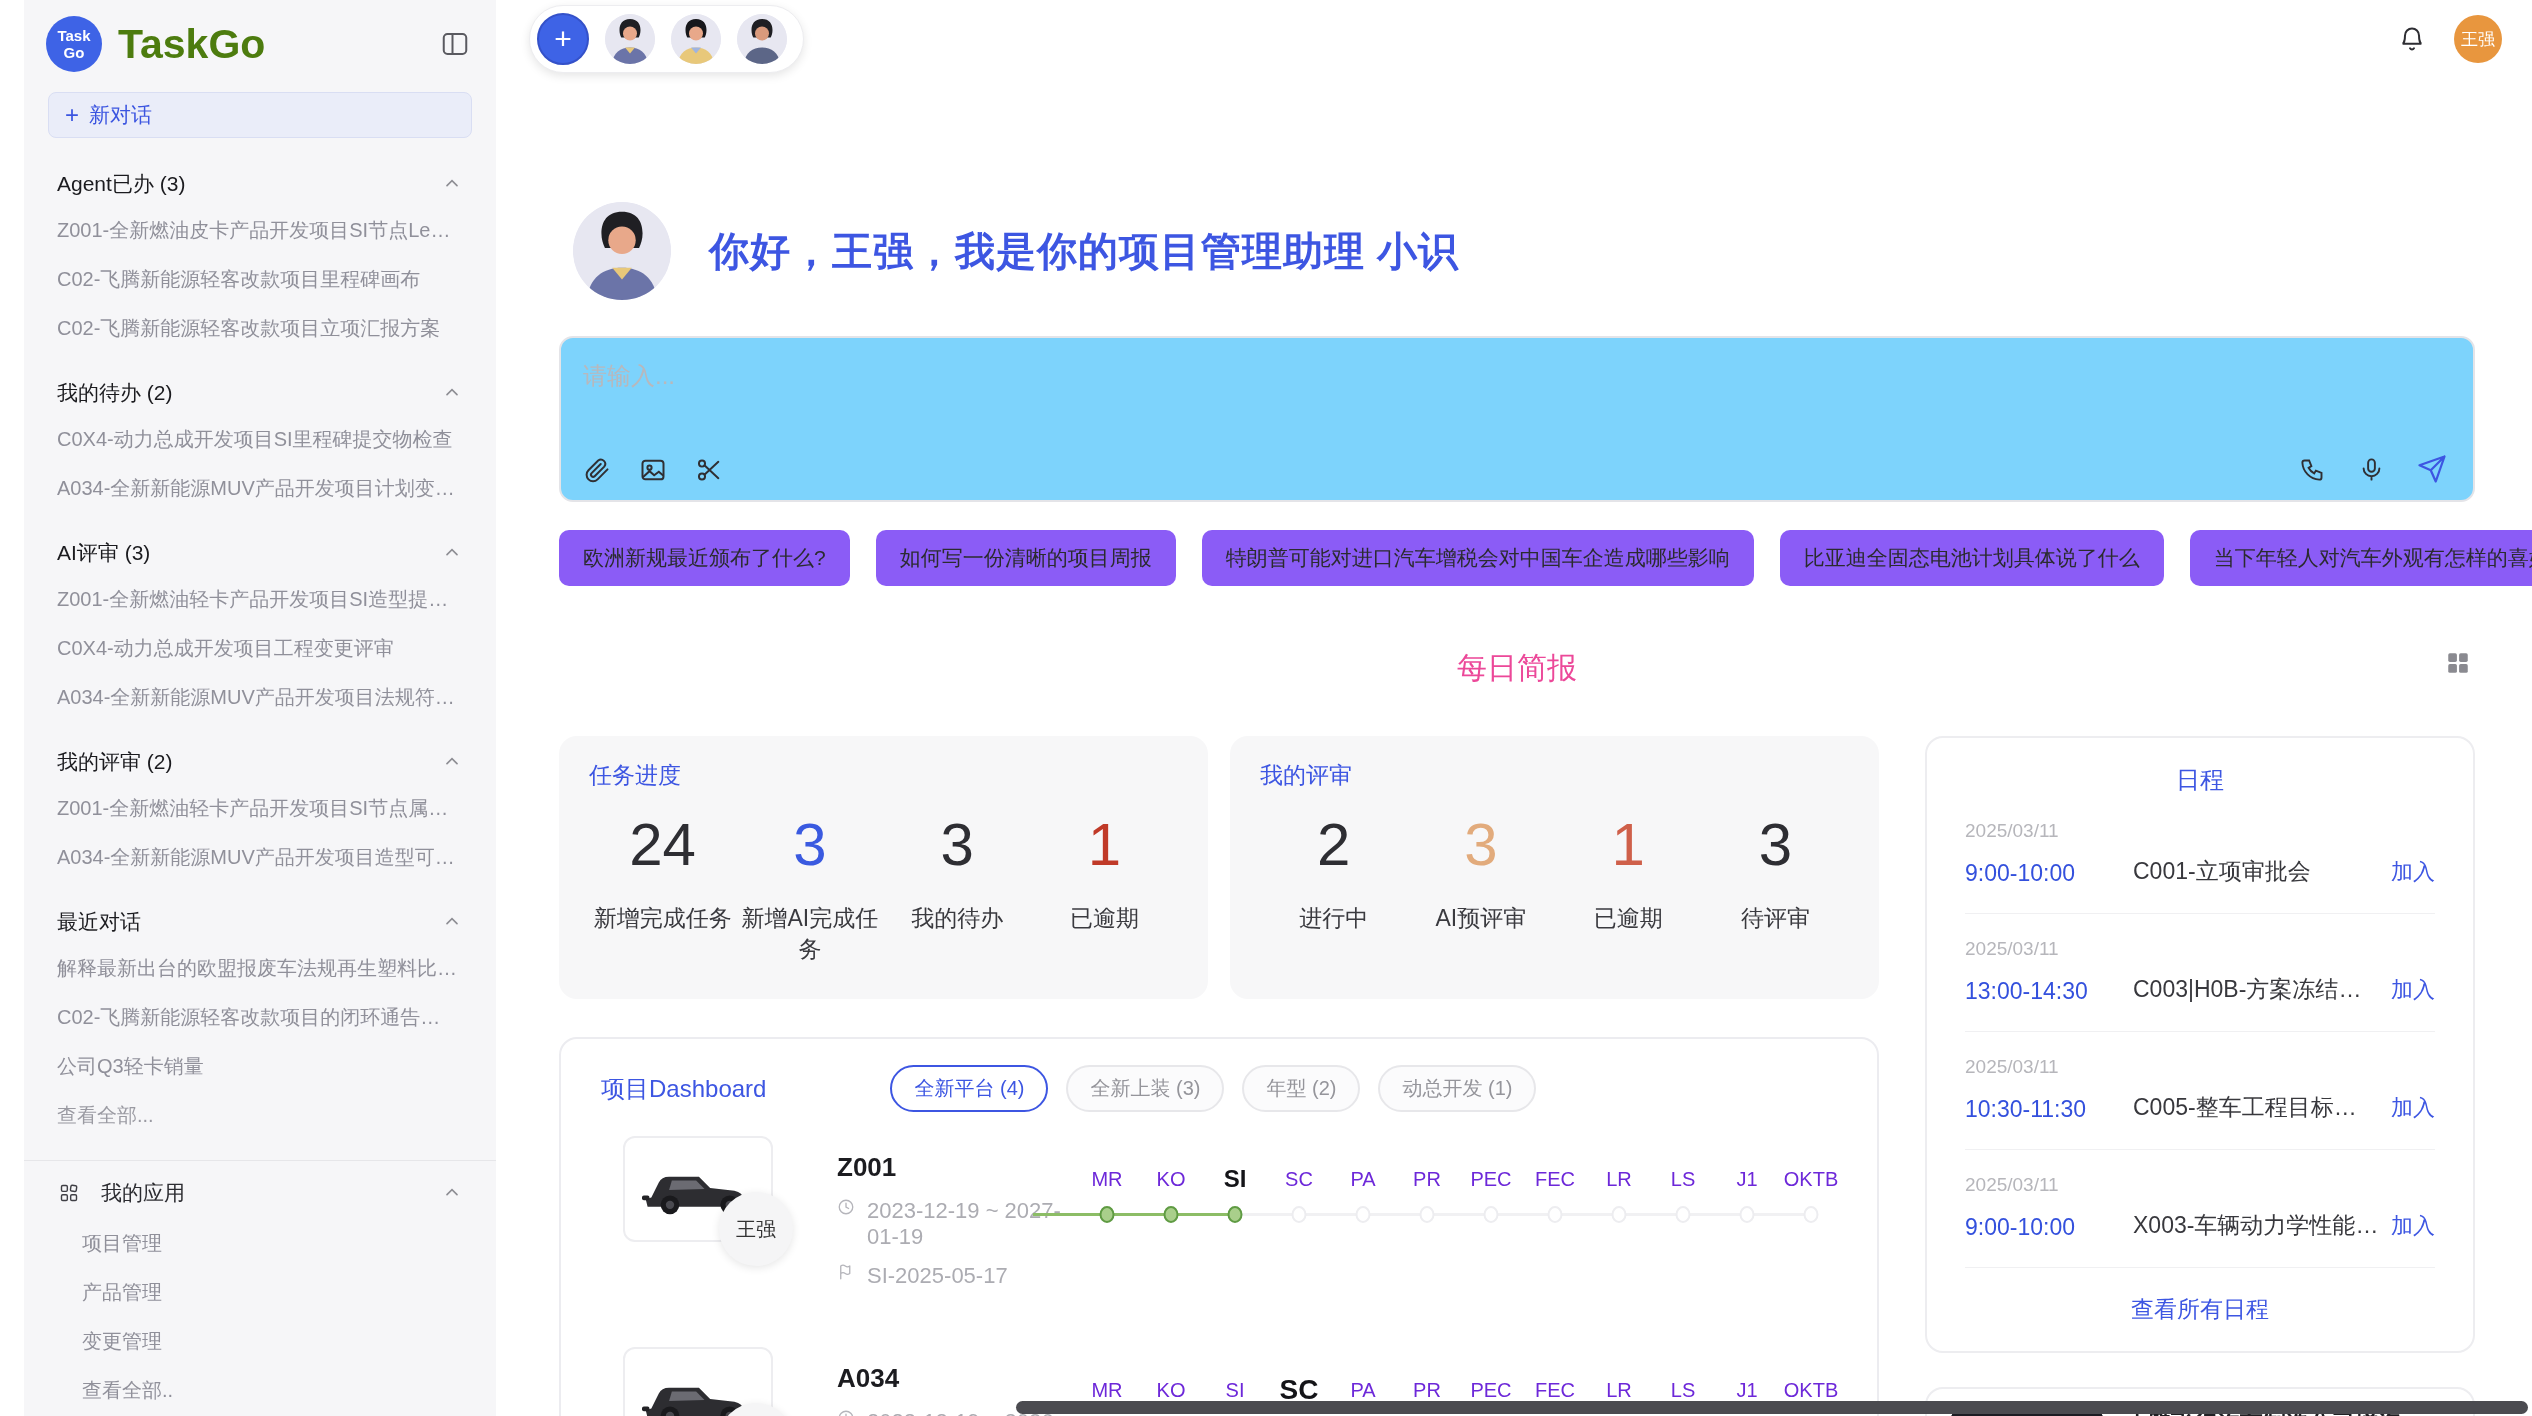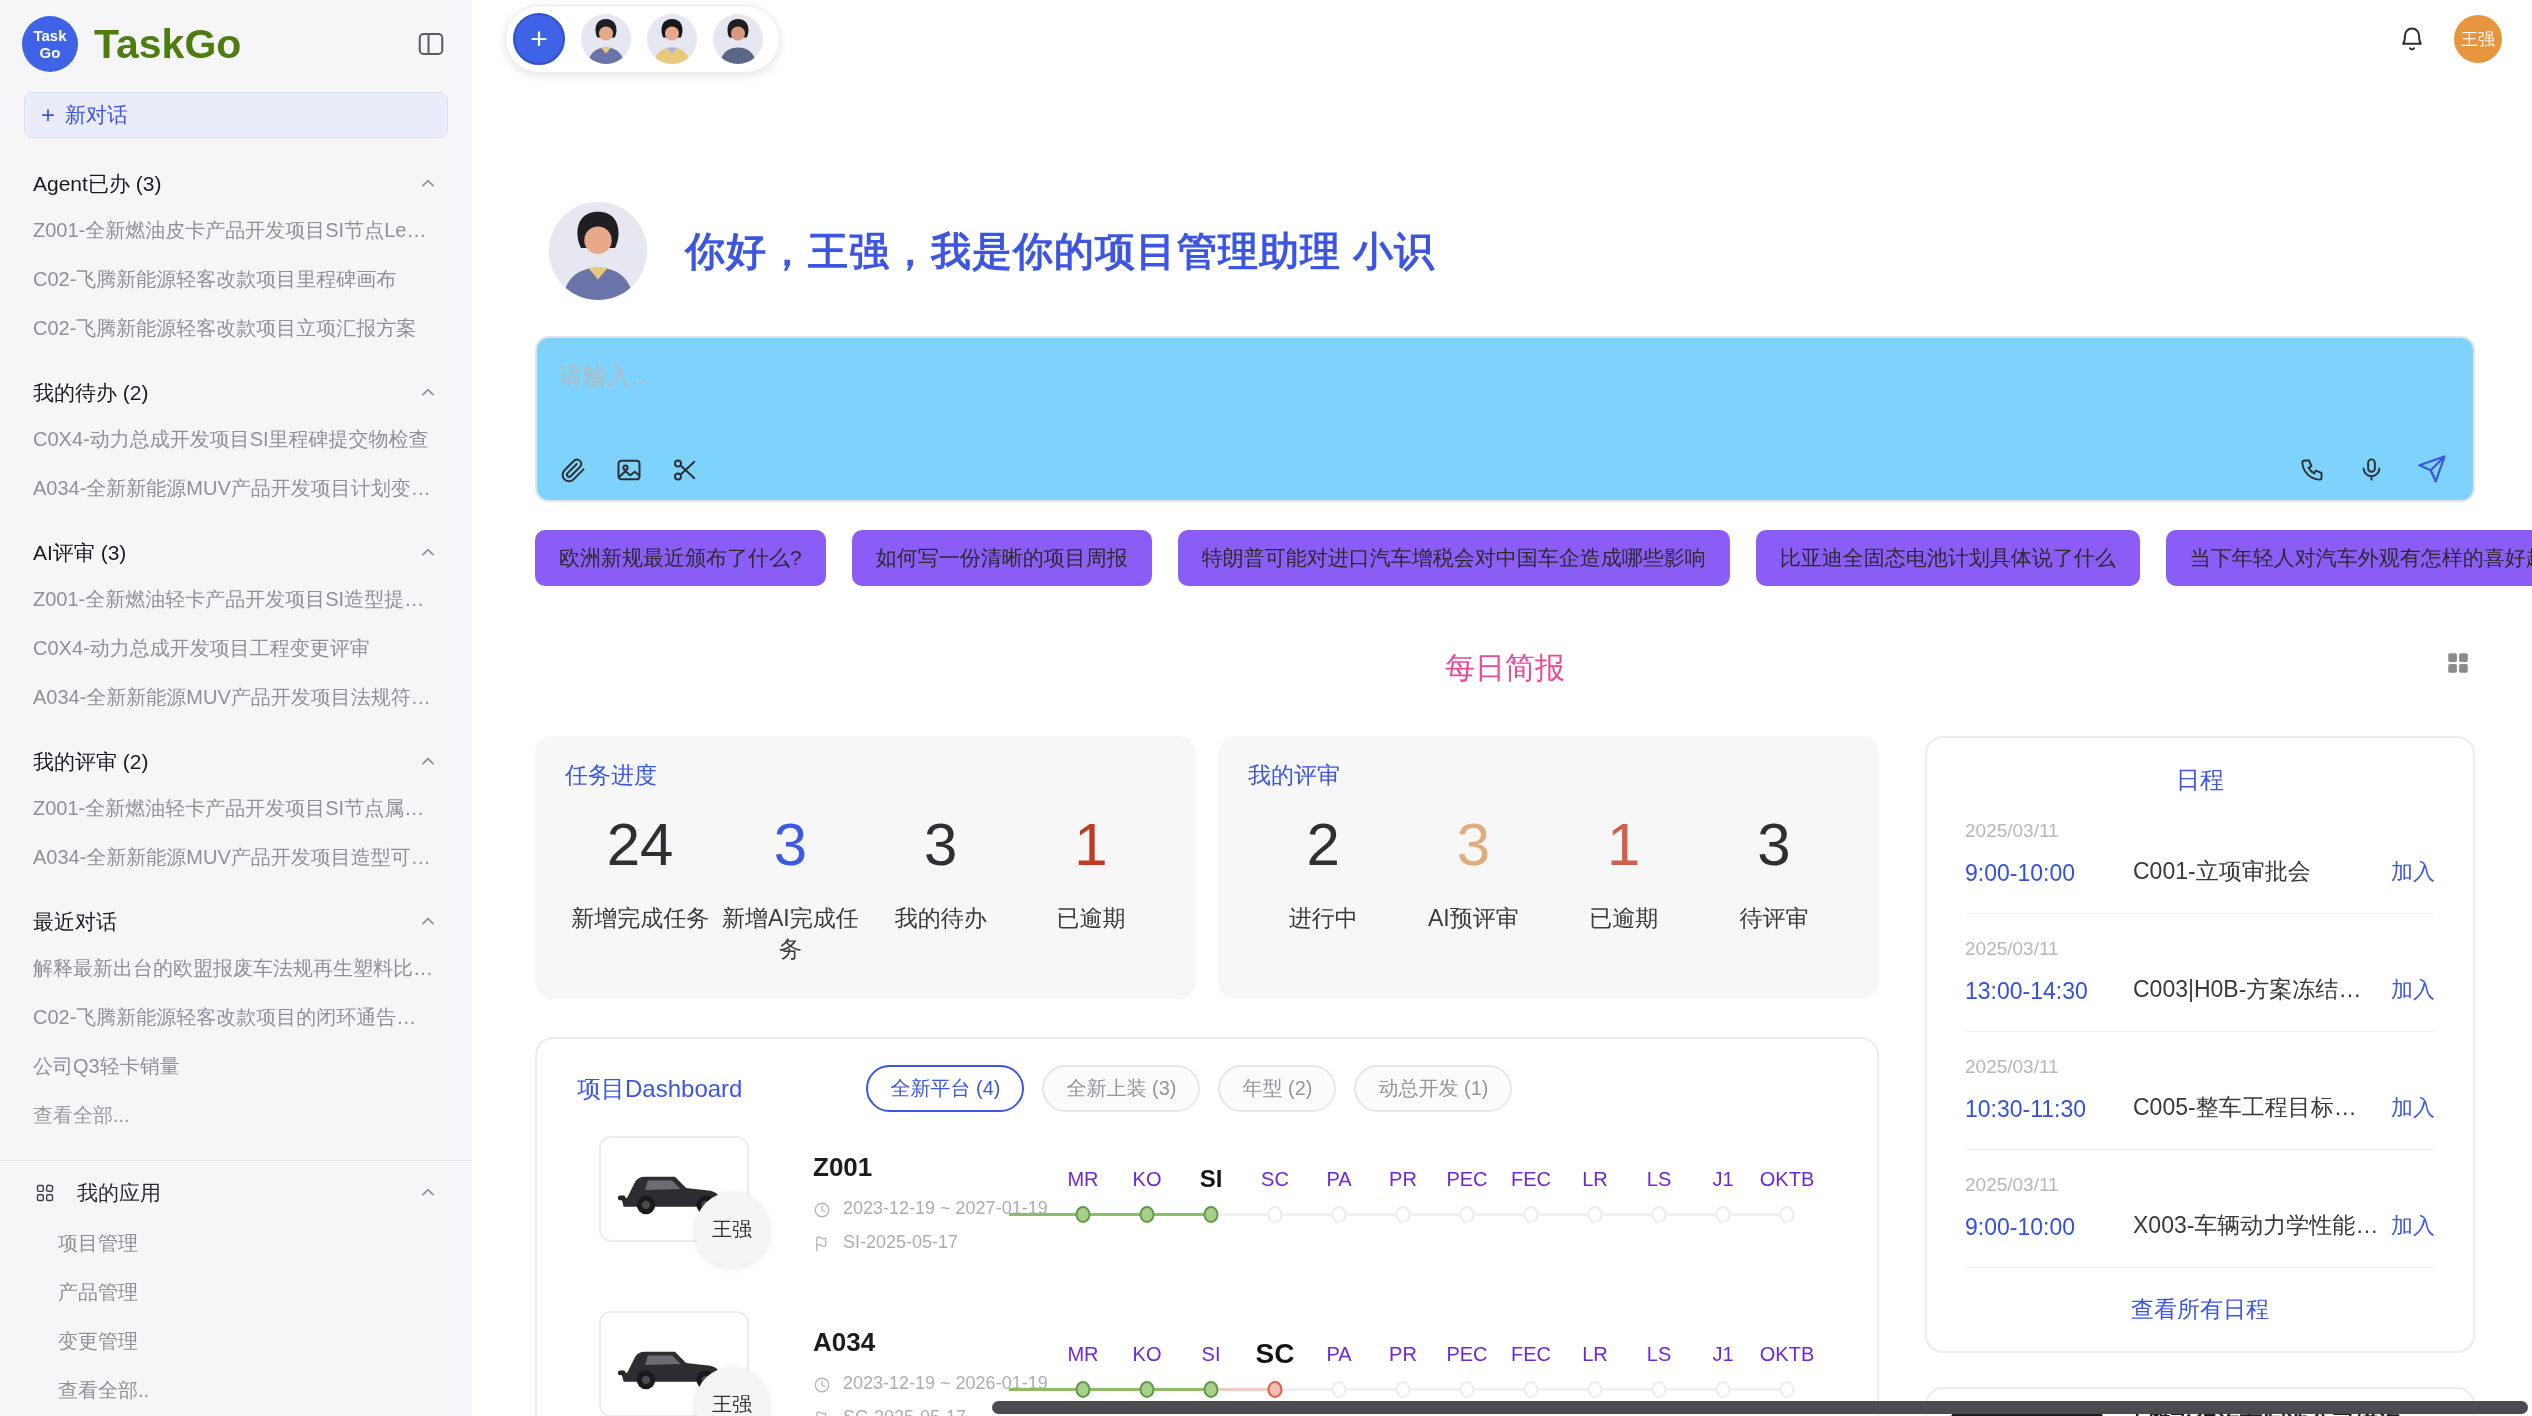--- a/index.html
+++ b/index.html
@@ -1,18 +1,18 @@
 <!DOCTYPE html>
 <html><head>
 <meta charset="utf-8">
 <style>
   * { margin:0; padding:0; box-sizing:border-box; }
   html,body { width:2532px; height:1416px; overflow:hidden; }
   body { font-family:"Liberation Sans","DejaVu Sans",sans-serif; background:#fff; color:#222; }
-  .wrap { position:relative; width:2532px; height:1416px; display:flex; overflow:hidden; background:#fff; }
+  .wrap { position:relative; width:2532px; height:1416px; display:flex; overflow:hidden; background:#fff;padding-left:24px; }
 
   
   .sidebar { width:472px; flex:none; background:#f6f6f8; height:100%; overflow:hidden; }
   .side-head { display:flex; align-items:center; padding:16px 26px 8px 22px; }
   .logo { width:56px; height:56px; border-radius:50%; background:#3e63e6; color:#fff; display:flex; flex-direction:column; align-items:center; justify-content:center; font-size:15px; font-weight:700; line-height:17px; flex:none; }
   .app-title { font-size:41px; font-weight:700; color:#4d7c0f; margin-left:16px; }
   .panel-toggle { margin-left:auto; color:#5a5a60; display:flex; }
   .new-chat { margin:12px 24px 6px; height:46px; border-radius:8px; background:#eaedf9; border:1px solid #d9def3; color:#3b55e0; font-size:21px; display:flex; align-items:center; gap:10px; padding-left:16px; cursor:pointer; }
   .new-chat .plus { font-size:24px; line-height:1; }
   .side-sec-header { display:flex; align-items:center; justify-content:space-between; padding:26px 34px 8px 33px; font-size:21px; color:#1b1b1f; }
@@ -75,21 +75,21 @@
   .tabs { display:flex; gap:18px; margin-left:124px; }
   .tab { border-radius:999px; padding:8px 22px; font-size:20px; border:2px solid #e7e7ea; color:#95959b; background:#fbfbfc; cursor:pointer; white-space:nowrap; }
   .tab.active { border-color:#3d56e2; color:#3d56e2; background:#fff; }
 
   .proj-row { display:flex; align-items:flex-start; position:relative; margin-top:58px; }
   .proj-row.first { margin-top:24px; }
   .truck-box { width:150px; height:106px; border:2px solid #ededf0; border-radius:12px; background:#fff; margin-left:22px; display:flex; align-items:center; justify-content:center; overflow:hidden; flex:none; }
   .owner { position:absolute; left:118px; top:56px; width:74px; height:74px; border-radius:50%; background:#f5f5f6; box-shadow:0 2px 8px rgba(0,0,0,.10); display:flex; align-items:center; justify-content:center; font-size:20px; color:#333; z-index:3; }
   .proj-info { margin-left:64px; width:238px; margin-top:16px; flex:none; }
   .proj-code { font-size:26px; font-weight:700; color:#1c1c20; line-height:30px; }
-  .meta { margin-top:16px; display:flex; align-items:flex-end; gap:12px; font-size:18px; color:#acacb2; }
+  .meta { margin-top:16px; display:flex; align-items:flex-start; gap:12px; font-size:22px; color:#acacb2; }
   .meta + .meta { margin-top:13px; }
   .meta .m-ic { display:flex; color:#b5b5bb; flex:none; }
   .milestones { flex:1; display:flex; margin-top:28px; position:relative; }
   .lead { position:absolute; top:49px; left:-42px; width:76px; height:3px; background:#8cbd66; }
   .ms-col { width:64px; text-align:center; position:relative; height:72px; }
   .ms-col .lbl { font-size:20px; color:#6d28d9; height:30px; line-height:30px; }
   .ms-col .lbl.active { font-size:24px; font-weight:700; color:#141418; }
   .ms-col .lbl.active.big { font-size:28px; }
   .seg { position:absolute; top:49px; left:-32px; width:64px; height:3px; background:#f1f1f3; }
   .seg.green { background:#8cbd66; } .seg.salmon { background:#f0cdc5; }

